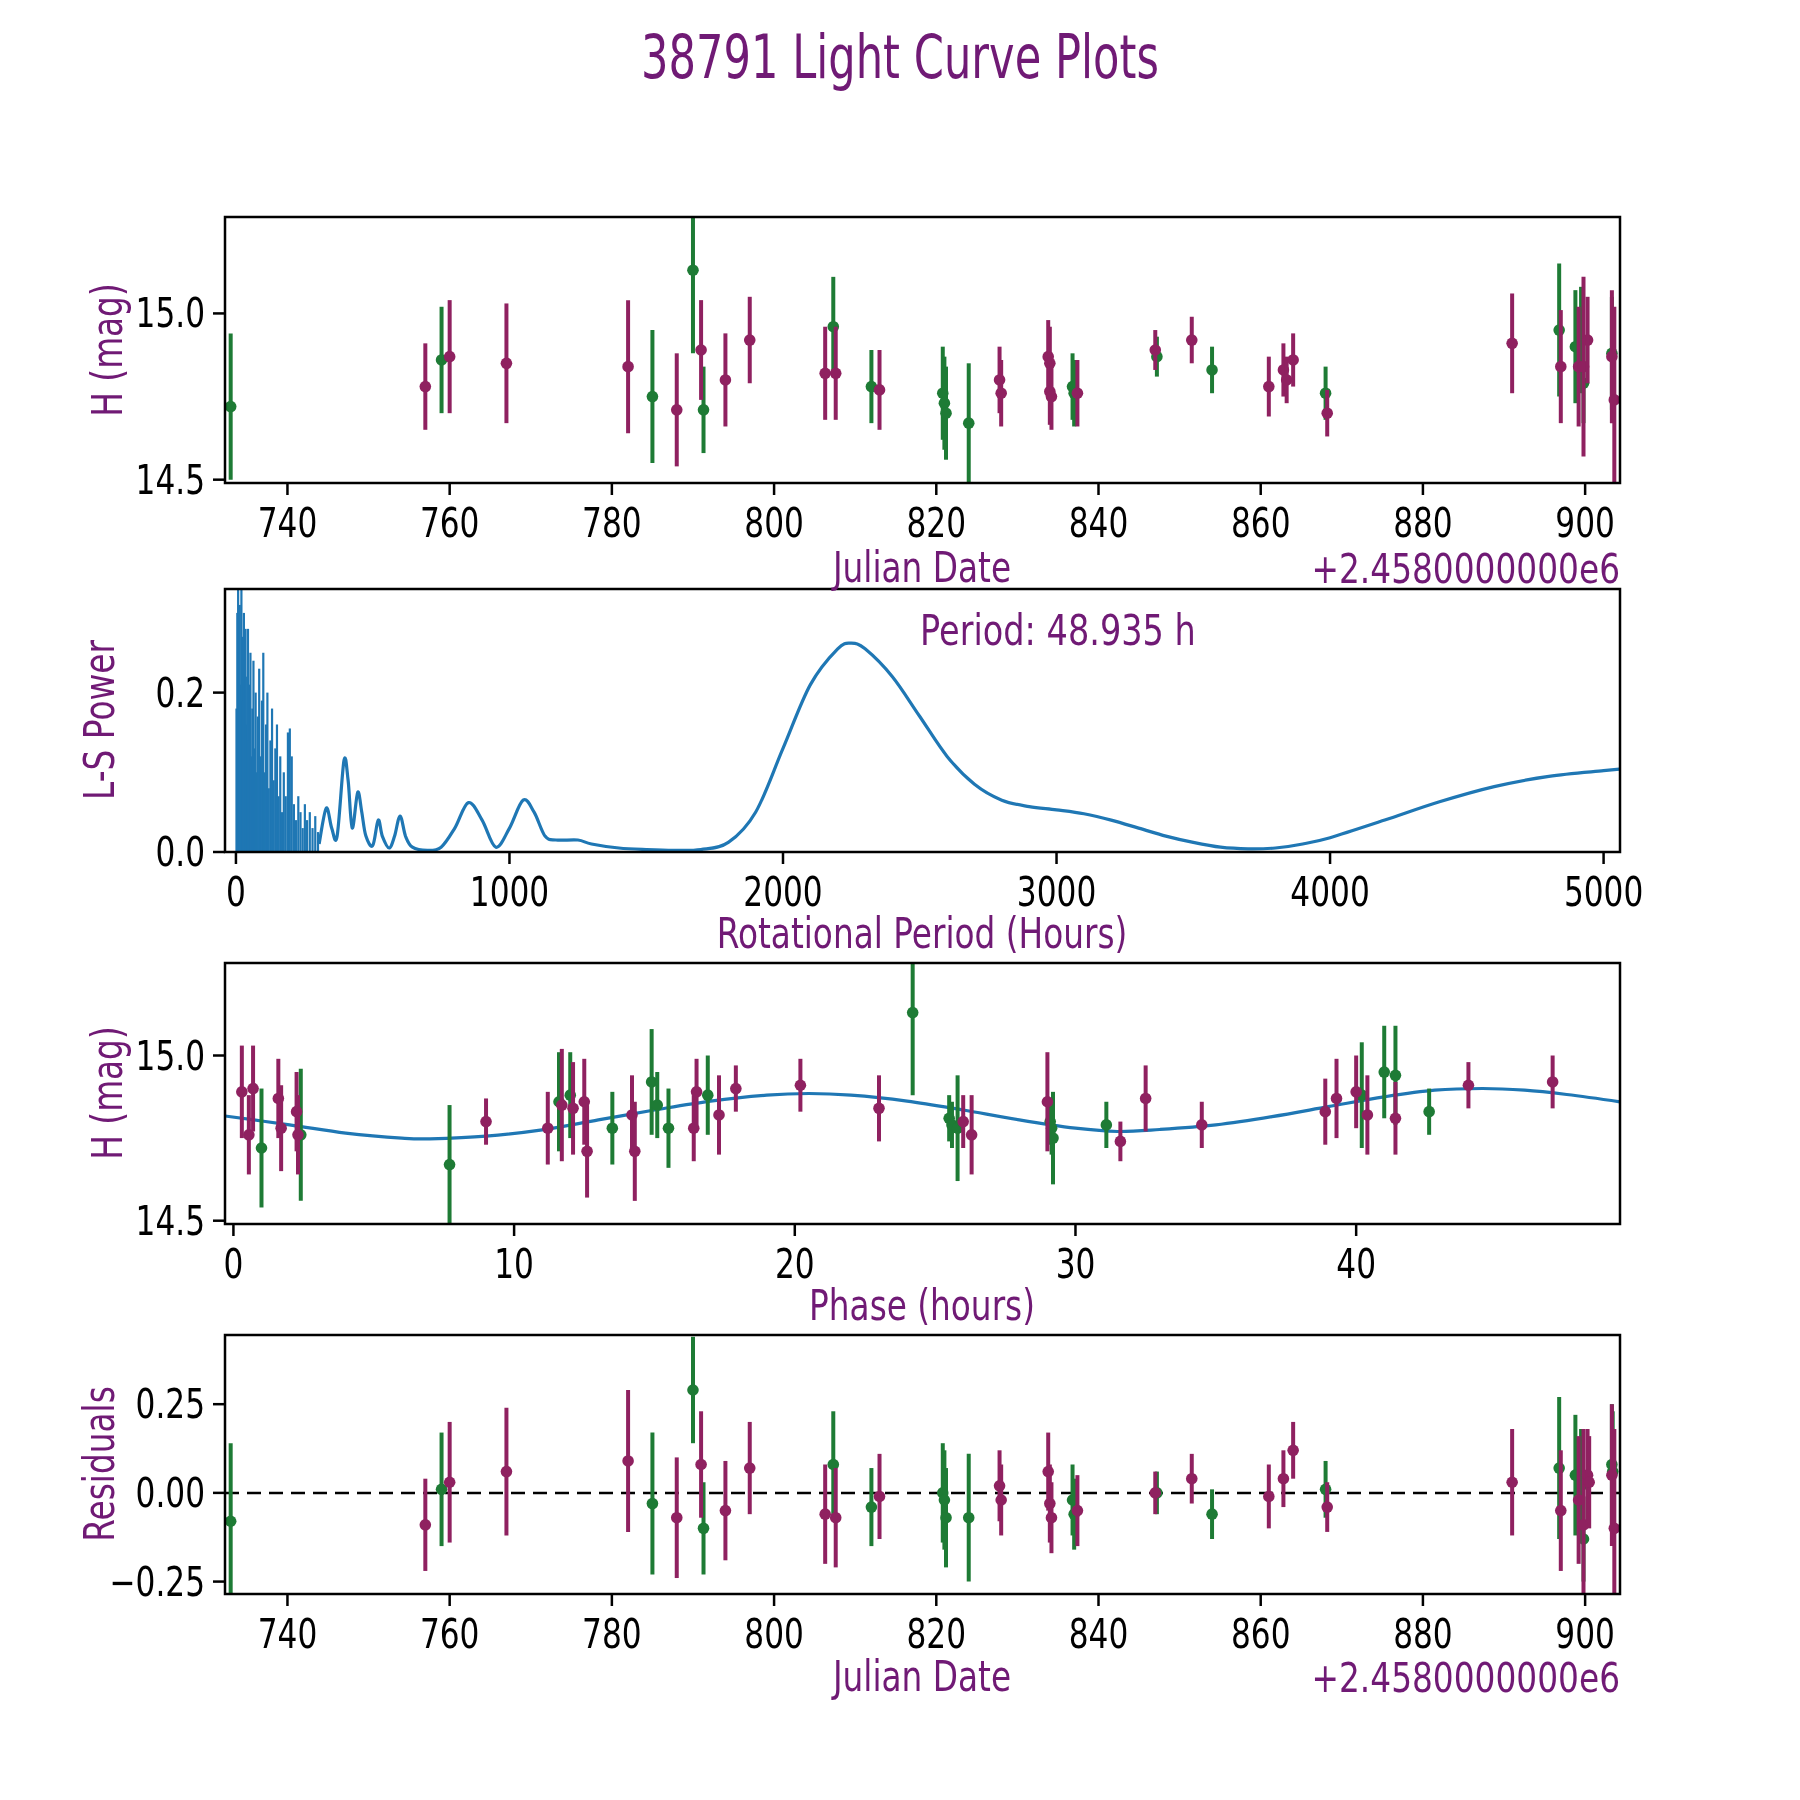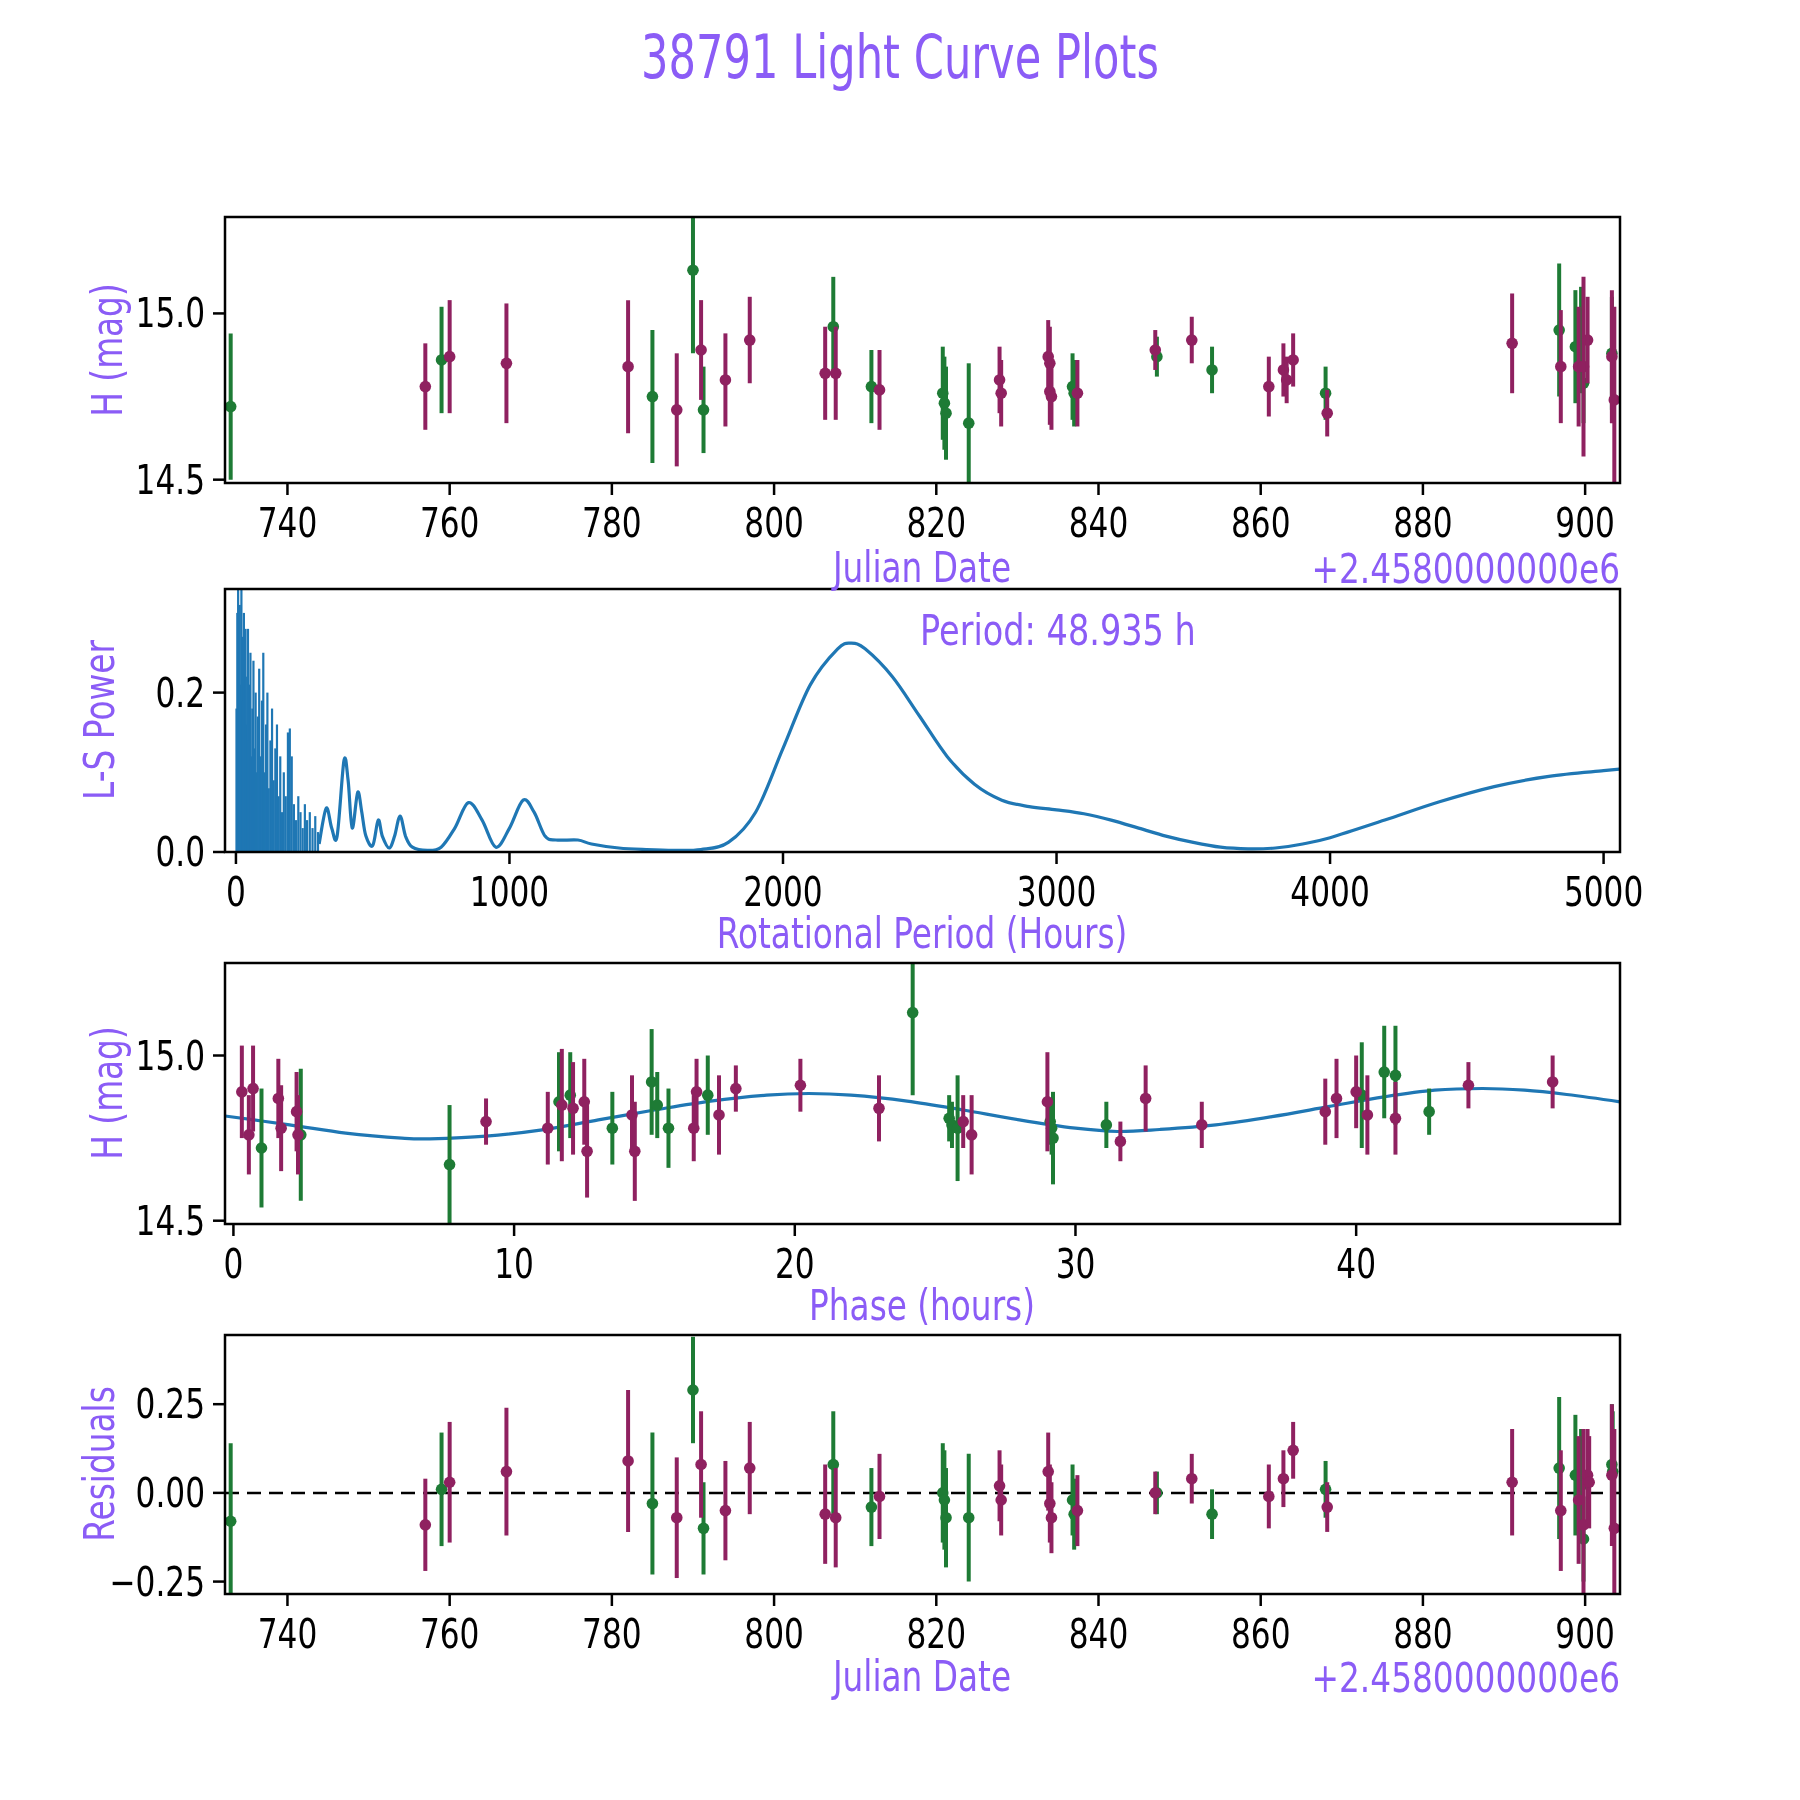--- a/index.html
+++ b/index.html
@@ -1,17 +1,17 @@
 <!DOCTYPE html>
 <html><head>
 <meta charset="utf-8">
 <style>
   html,body{margin:0;padding:0;background:#ffffff;}
   .fig{position:relative;width:1800px;height:1800px;background:#ffffff;
-       font-family:"DejaVu Sans",sans-serif;color:#8b5cf6;overflow:hidden;}
+       font-family:"DejaVu Sans",sans-serif;color:#701a75;overflow:hidden;}
   .fig-title{position:absolute;top:22px;left:0;width:1800px;text-align:center;
        font-size:60px;transform:scaleX(0.72);white-space:nowrap;}
   .axlabel{position:absolute;font-size:42px;line-height:1.05;white-space:nowrap;
        transform:translateX(-50%) scaleX(0.78);}
   .ylabel{position:absolute;font-size:42px;line-height:1.05;white-space:nowrap;
        transform:translate(-50%,-50%) rotate(-90deg) scaleX(0.78);}
   .offset-text{position:absolute;font-size:40px;line-height:1.05;white-space:nowrap;
        transform:translateX(-100%) scaleX(0.82);transform-origin:right center;}
   .annotation{position:absolute;font-size:43px;line-height:1.05;white-space:nowrap;
        transform:scaleX(0.78);transform-origin:left center;}

